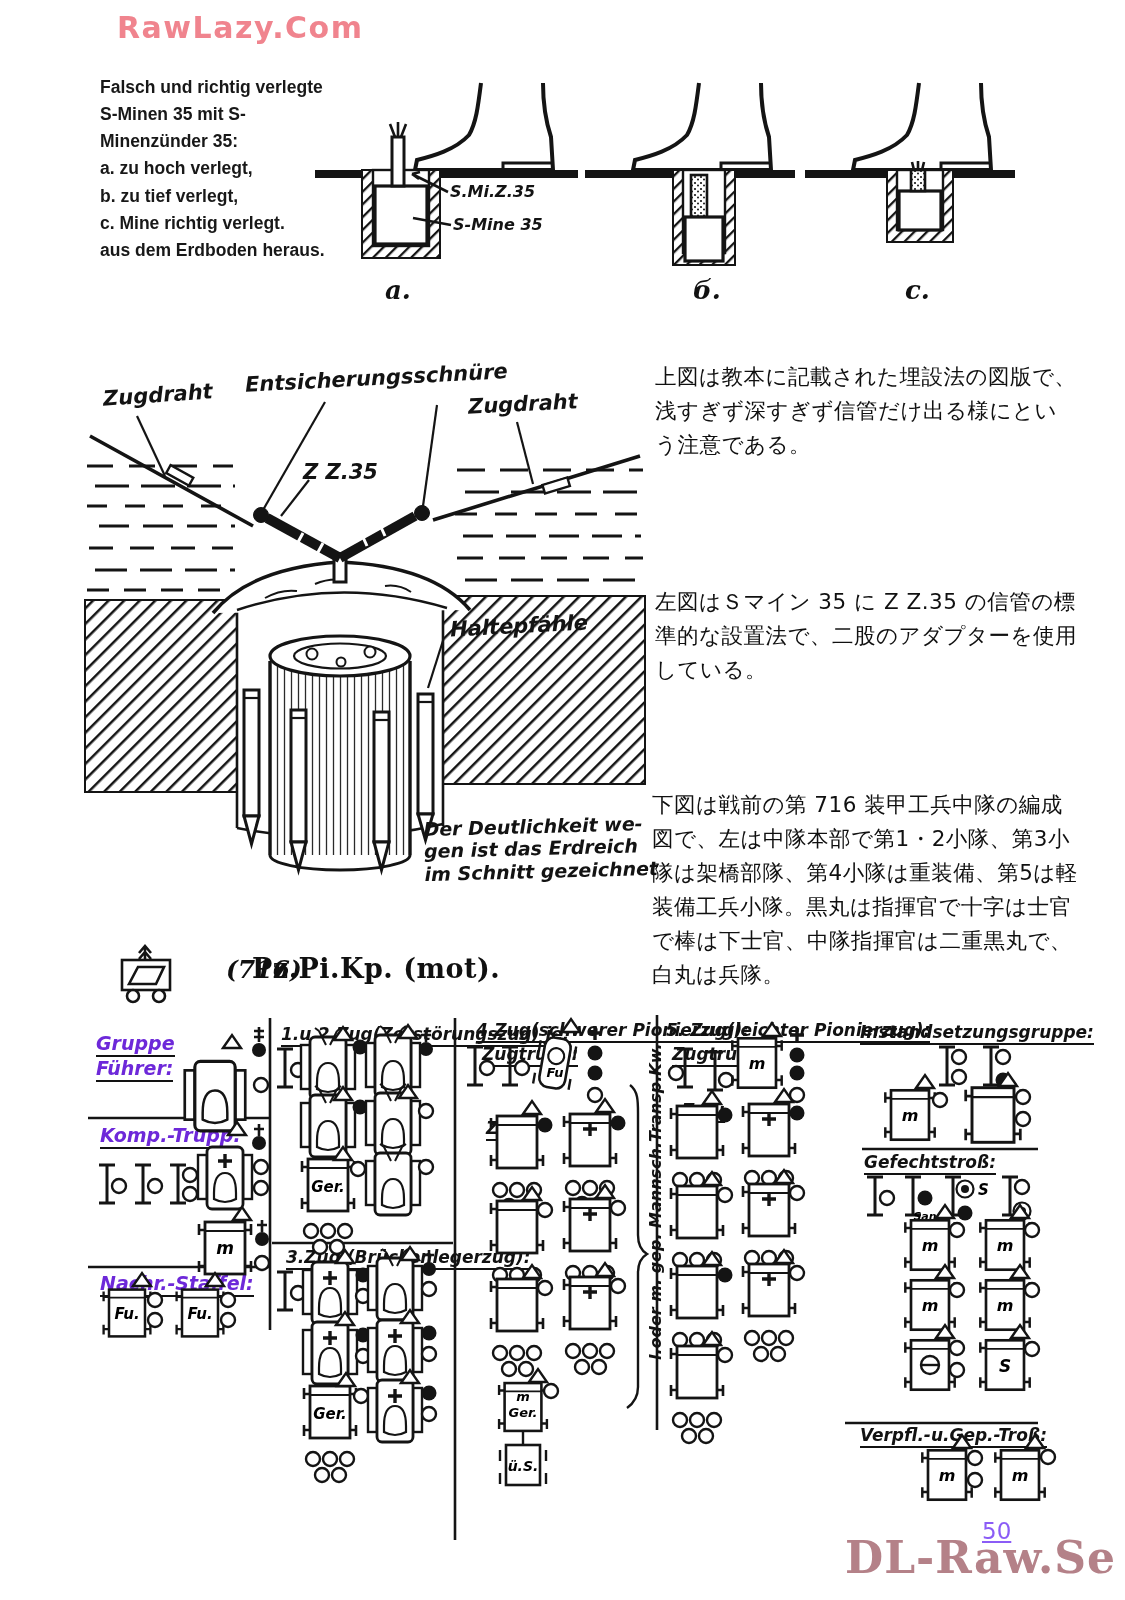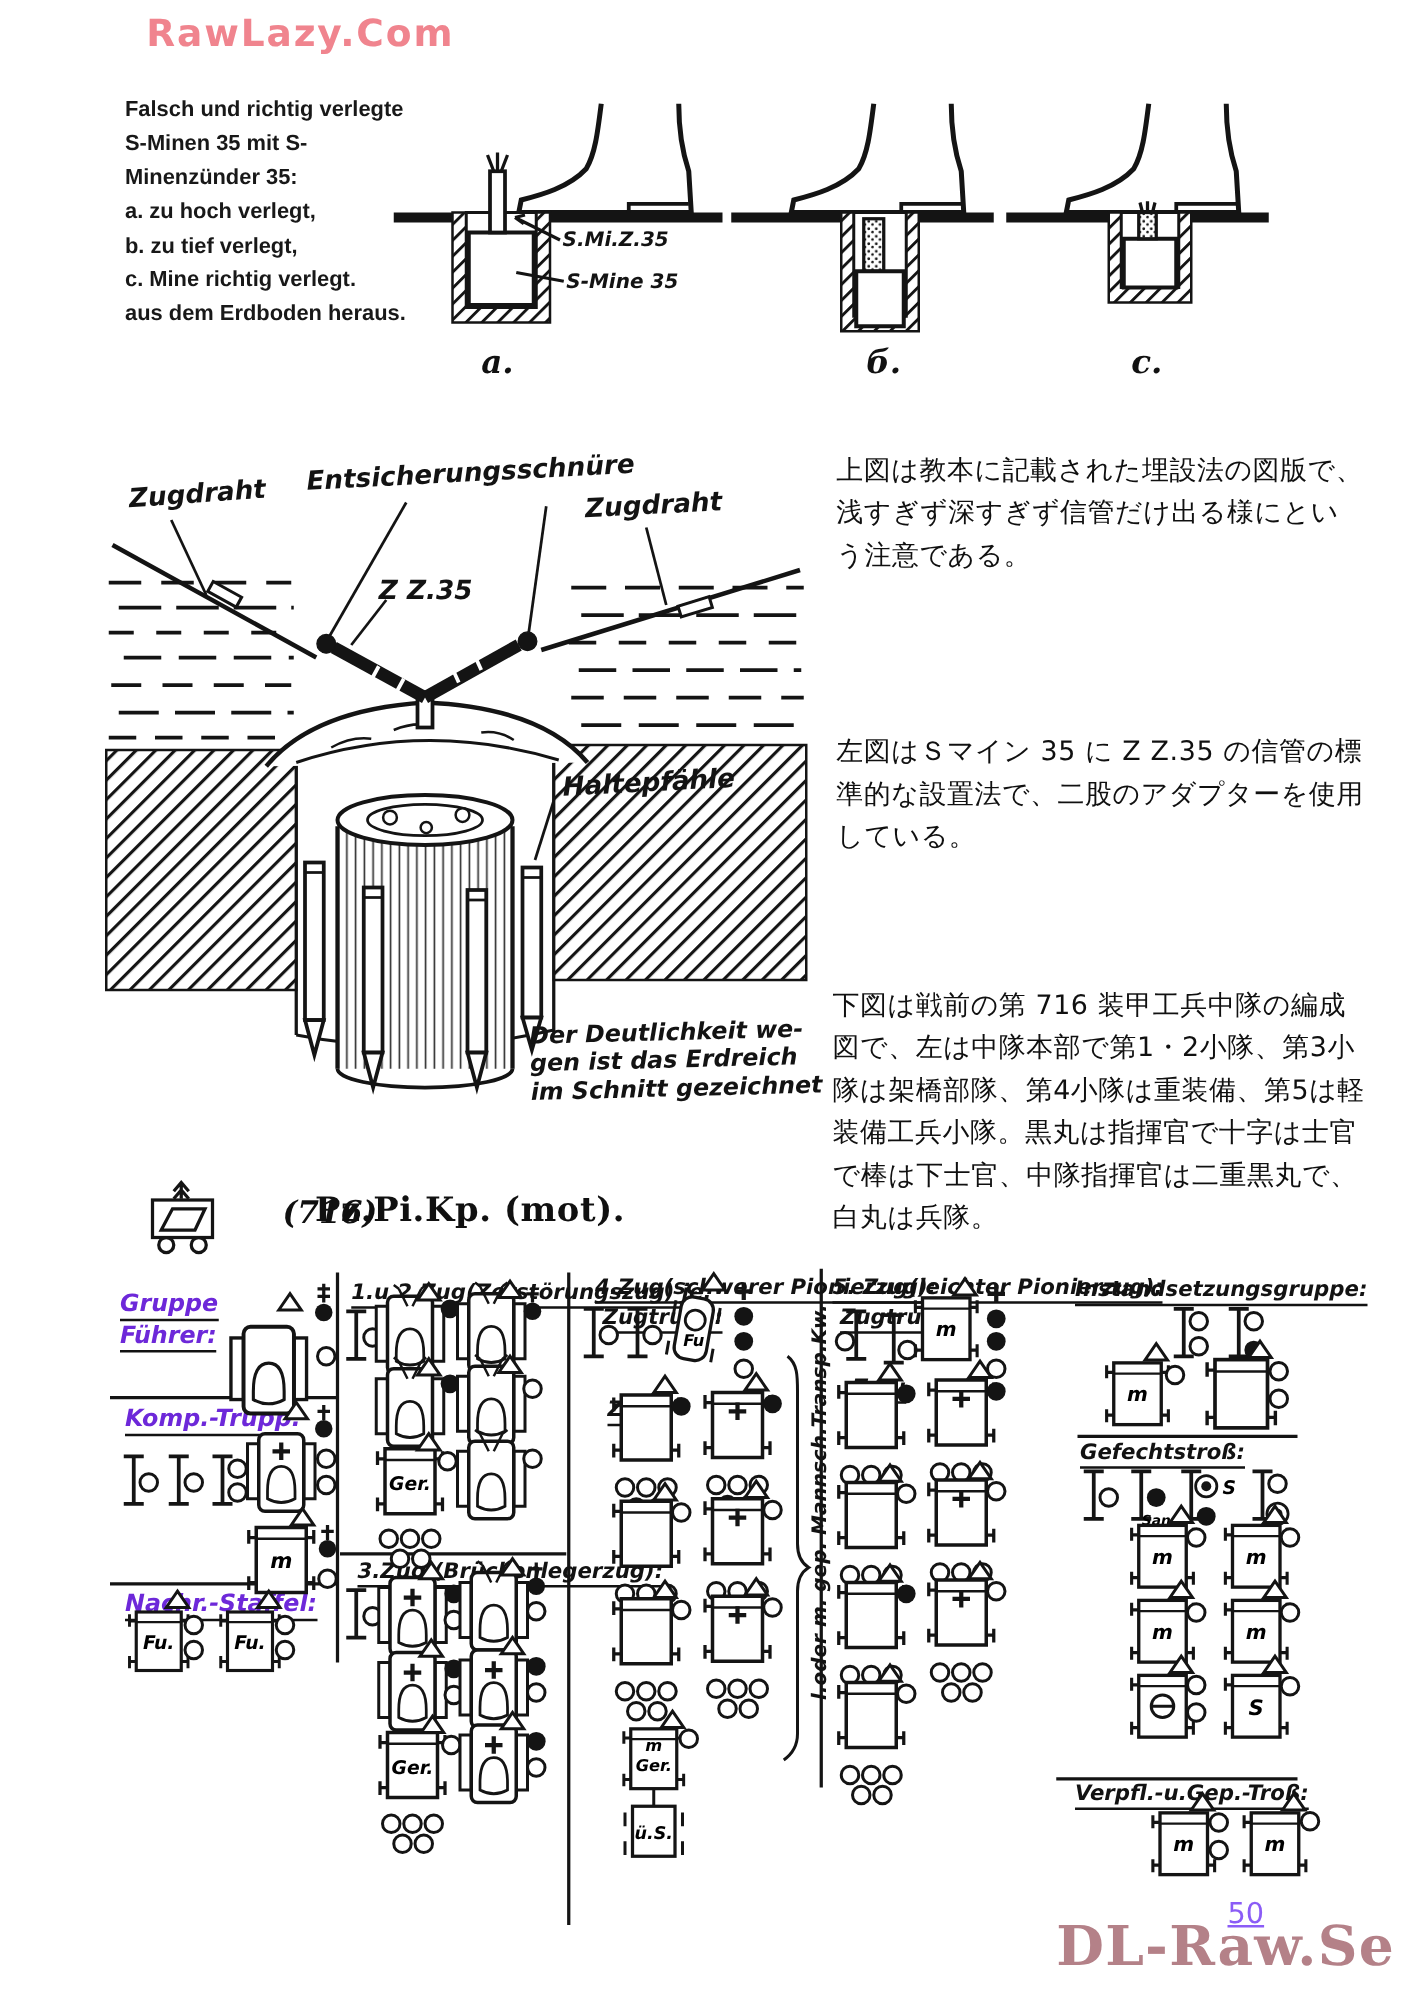--- a/index.html
+++ b/index.html
@@ -3,21 +3,21 @@
 <meta charset="utf-8">
 <style>
   html,body{margin:0;padding:0;}
   body{width:1125px;height:1600px;background:#ffffff;position:relative;overflow:hidden;
        font-family:"Liberation Sans",sans-serif;color:#161616;}
   .abs{position:absolute;}
   .wm-top{font:bold 30px "DejaVu Sans",sans-serif;color:#f0848e;letter-spacing:1.5px;}
   .wm-bottom{font:bold 44px "DejaVu Serif",serif;color:#a2626b;opacity:.8;letter-spacing:1px;}
   .pageno{font:23px "DejaVu Sans",sans-serif;color:#8b5cf6;text-decoration:underline;}
   .intro{font:bold 17.5px/1.55 "Liberation Sans",sans-serif;color:#181818;width:250px;}
-  .jp{font:21.5px/1.58 "DejaVu Sans",sans-serif;color:#101010;letter-spacing:.5px;margin-left:14px;}
+  .jp{font:21.5px/1.58 "DejaVu Sans",sans-serif;color:#101010;letter-spacing:.5px;}
   .hw{font:italic bold 21px "DejaVu Sans",sans-serif;color:#131313;white-space:nowrap;}
   .hw-s{font:italic bold 16px "DejaVu Sans",sans-serif;color:#131313;white-space:nowrap;}
   .cap{font:italic bold 26px "DejaVu Serif",serif;color:#111;}
   .note{font:italic bold 19px/1.18 "DejaVu Sans",sans-serif;color:#131313;transform:rotate(-1.5deg);}
   .orglbl{font:italic bold 19px "DejaVu Sans",sans-serif;color:#6d28d9;white-space:nowrap;}
   .orglbl-s{font:italic bold 17px "DejaVu Sans",sans-serif;color:#121212;white-space:nowrap;}
   .ul{border-bottom:2.3px solid #121212;padding-bottom:1px;display:inline-block;}
   .fraktur{font:bold 27px "DejaVu Serif",serif;color:#101010;letter-spacing:.5px;}
   .unitnum{font:italic bold 25px "DejaVu Serif",serif;color:#101010;margin-left:36px;}
   .vtext{transform-origin:0 0;transform:rotate(-90deg);font:italic bold 16px "DejaVu Sans",sans-serif;white-space:nowrap;color:#121212;}

